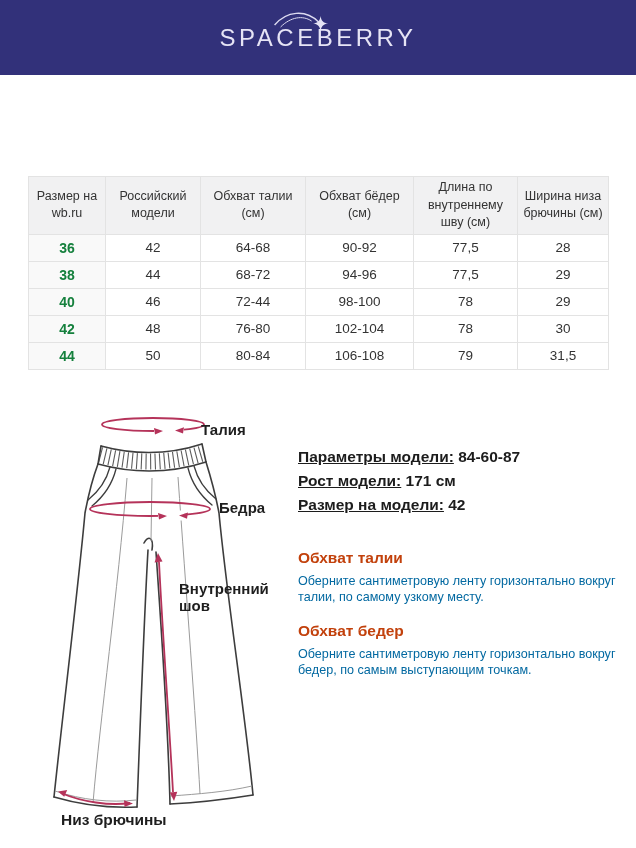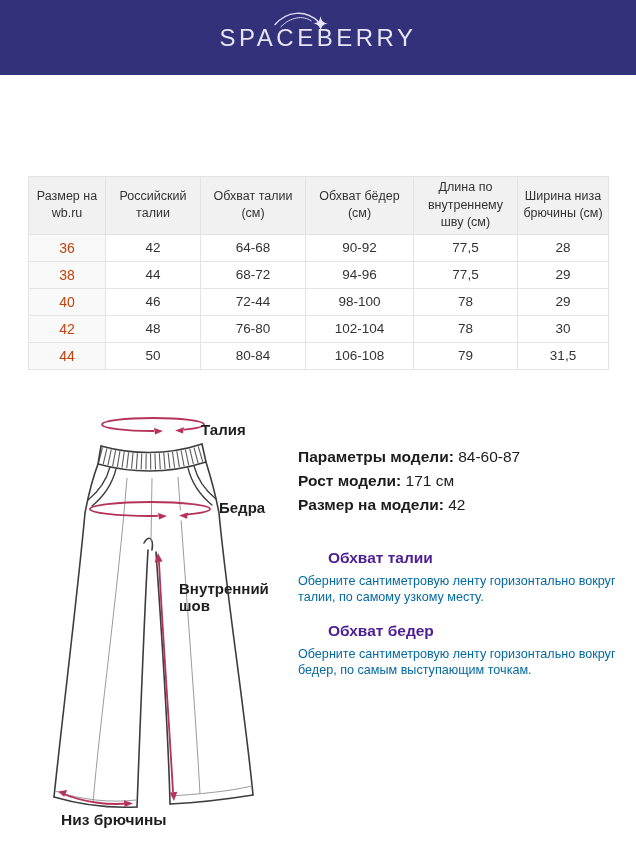--- a/index.html
+++ b/index.html
@@ -34,44 +34,44 @@
     color:#333333; padding:2px 5px;
   }
   .size-table th {
     background:#f1f1f2; font-weight:400; font-size:12.5px;
     line-height:1.4; height:55px;
   }
   .size-table td {
     background:#ffffff; font-size:13.5px; height:27px; font-weight:400;
   }
   .size-table td.size-col {
-    background:#f9f9f9; font-weight:400; font-size:14px; color:#c2410c;
+    background:#f9f9f9; font-weight:700; font-size:14px; color:#15803d;
   }
 
   
   .diagram { position:absolute; left:30px; top:400px; width:260px; height:440px; }
   .diagram svg { position:absolute; left:0; top:0; }
   .diagram-label {
     position:absolute; font-weight:700; color:#1e1e1e; font-size:15px;
     line-height:17px;
   }
   .label-waist  { left:171px; top:21px; }
   .label-hips   { left:189px; top:99px; }
   .label-inseam { left:149px; top:180px; width:98px; }
   .label-bottom { left:31px;  top:411px; font-size:15.5px;text-align:right; }
 
   
   .info-col { position:absolute; left:298px; width:324px; }
   .model-info { top:445px; }
   .model-line { font-size:15.5px; line-height:24px; color:#1c1c1c; }
-  .model-line .lbl { font-weight:700; }
-  .model-line .val { font-weight:400; }
+  .model-line .lbl { font-weight:700;text-decoration:underline; }
+  .model-line .val { font-weight:700; }
 
   .guide-section .sec-title {
-    font-size:15.5px; font-weight:700; color:#4c1d95; line-height:20px;margin-left:30px;
+    font-size:15.5px; font-weight:700; color:#c2410c; line-height:20px;
   }
   .guide-section .sec-text {
     margin-top:5px; font-size:12.6px; line-height:16px; color:#0369a1;
   }
   .sec-1 { top:548px; } .sec-2 { top:621px; } .sec-3 { top:698px; }
 </style>
 </head>
 <body>
 
 <div class="page">
@@ -92,21 +92,21 @@
       <col style="width:77px">
         <col style="width:95px">
         <col style="width:105px">
       <col style="width:108px">
         <col style="width:104px">
         <col style="width:91px">
     </colgroup>
     <thead>
       <tr>
         <th>Размер на wb.ru</th>
-        <th>Российский талии</th>
+        <th>Российский модели</th>
         <th>Обхват талии (см)</th>
         <th>Обхват бёдер (см)</th>
         <th>Длина по внутреннему шву (см)</th>
         <th>Ширина низа брючины (см)</th>
       </tr>
     </thead>
     <tbody>
       <tr>
         <td class="size-col">36</td>
         <td>42</td>

